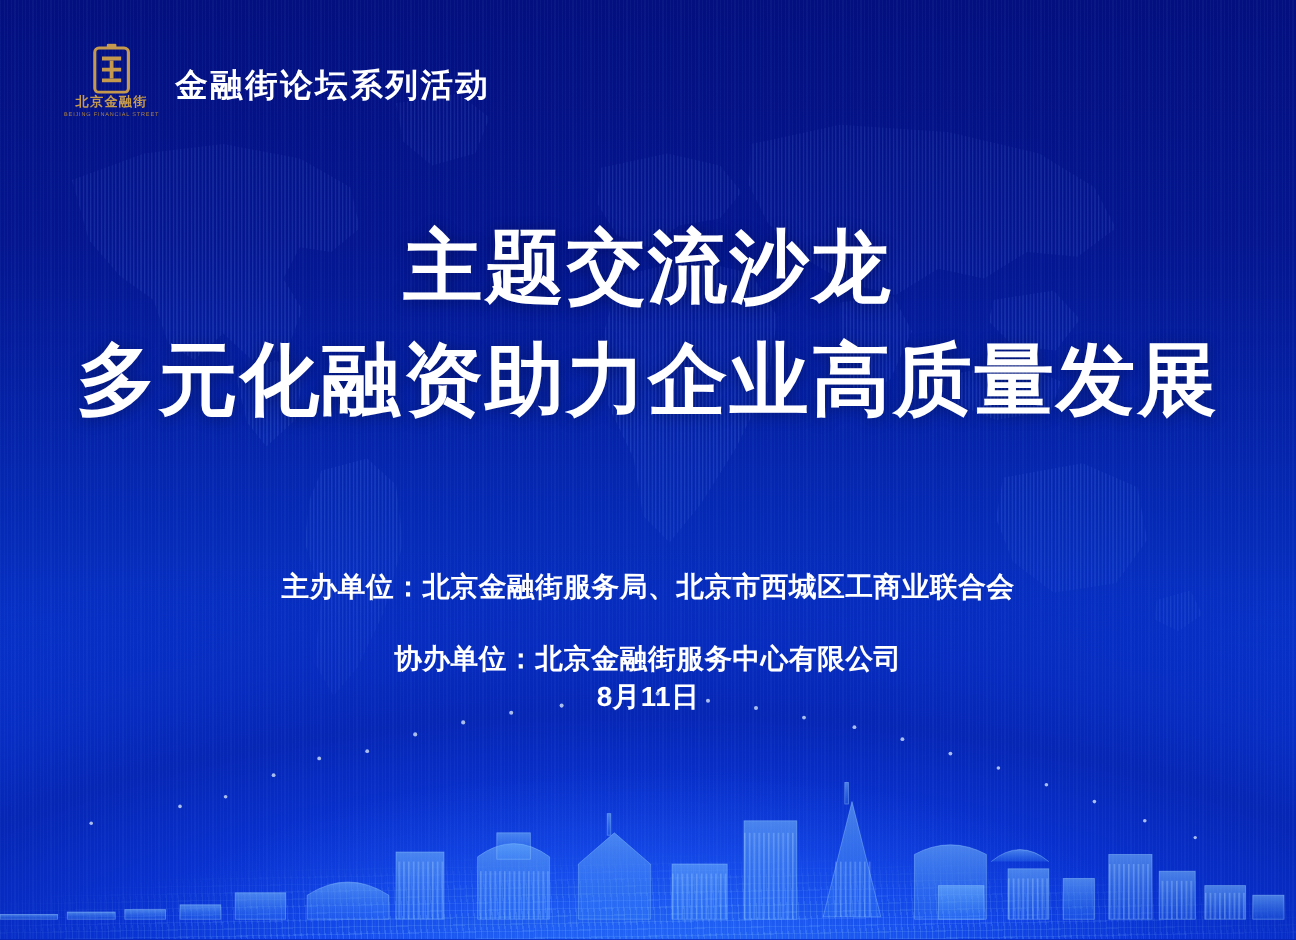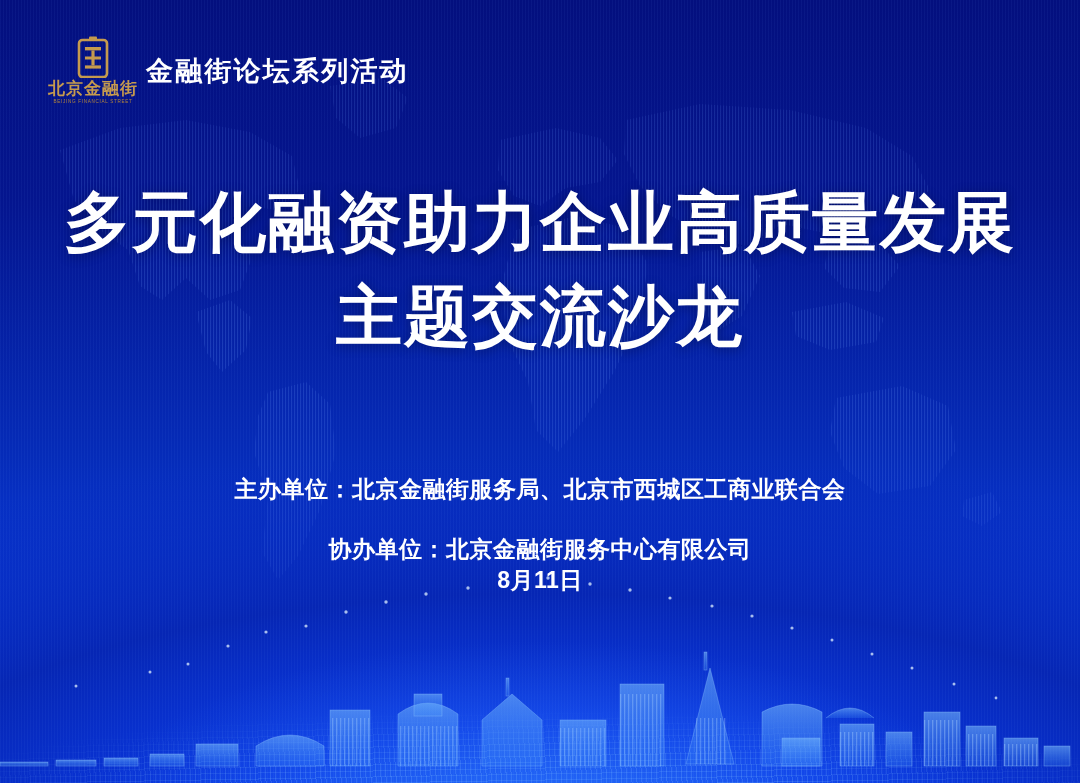--- a/index.html
+++ b/index.html
@@ -42,21 +42,21 @@
   .header{
     position:absolute; left:54px; top:36px;
     display:flex; align-items:center; gap:14px;
   }
   .logo-mark{
     width:78px; height:72px;
     display:flex; flex-direction:column; align-items:center; justify-content:flex-start;
   }
   .logo-mark svg{ display:block; }
   .logo-cn{
-    font-size:17px; font-weight:bold; color:#c59a4e;
+    font-size:11px; font-weight:bold; color:#c59a4e;
     letter-spacing:1px; line-height:1; margin-top:2px;
     white-space:nowrap;
   }
   .logo-en{
     font-size:4.6px; color:#b1843d; letter-spacing:.7px;
     line-height:1; margin-top:2.5px; white-space:nowrap;
   }
   .header-text{ display:flex; flex-direction:row; gap:5px; padding-bottom:2px;}
   .header-cn{
     font-size:27px; font-weight:bold; color:#ffffff;
@@ -182,22 +182,22 @@
       </svg>
       <div class="logo-cn">北京金融街</div>
       <div class="logo-en">BEIJING FINANCIAL STREET</div>
     </div>
     <div class="header-text">
       <div class="header-cn">金融街论坛系列活动</div>
     </div>
   </div>
 
   <div class="title-block">
+    <div class="title-line">主题交流沙龙</div>
     <div class="title-line">多元化融资助力企业高质量发展</div>
-    <div class="title-line">主题交流沙龙</div>
   </div>
 
   <div class="credits">
     <div class="credit-line host">主办单位：北京金融街服务局、北京市西城区工商业联合会</div>
     <div class="credit-line cohost">协办单位：北京金融街服务中心有限公司</div>
     <div class="credit-line date">8月11日</div>
   </div>
 
   <div class="skyline">
     <svg viewBox="0 0 1080 215" preserveAspectRatio="none" aria-hidden="true">

